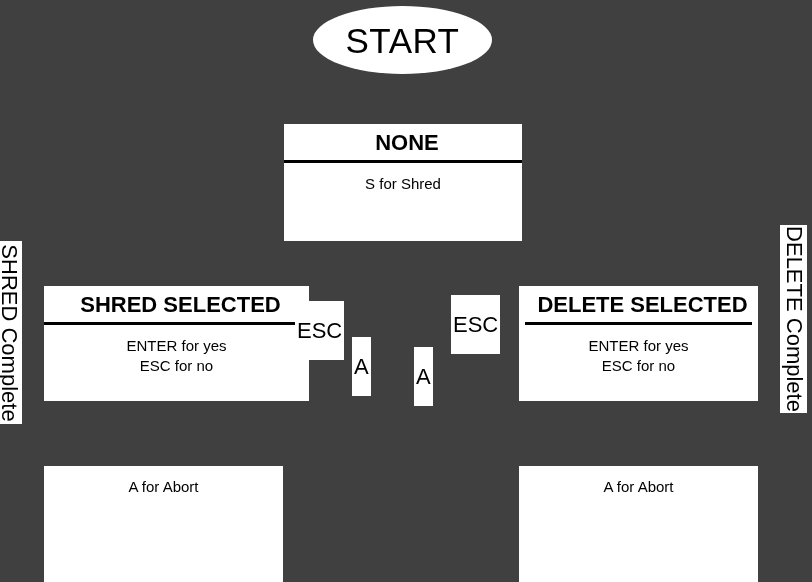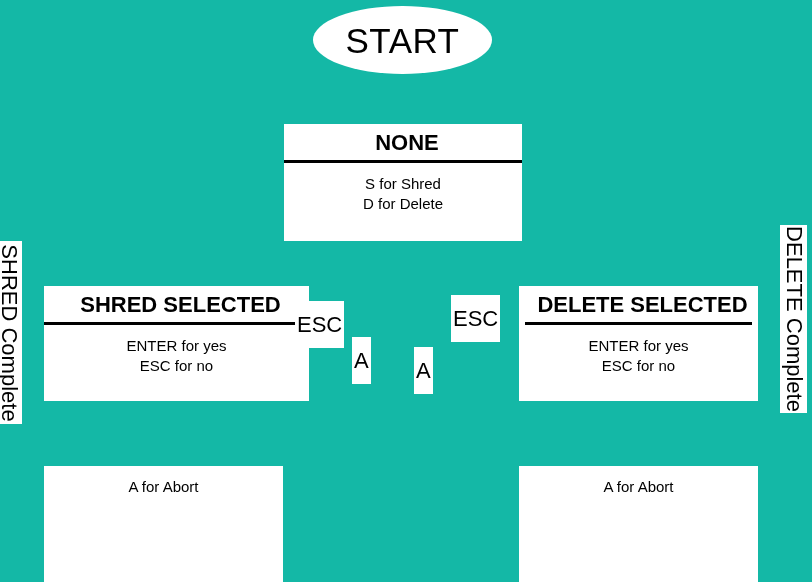--- a/index.html
+++ b/index.html
@@ -4,21 +4,21 @@
 <style>
   html, body {
     margin: 0;
     padding: 0;
     background: #000000;
   }
   #canvas {
     position: relative;
     width: 812px;
     height: 582px;
-    background: #14b8a6;
+    background: #404040;
     overflow: hidden;
     font-family: "Liberation Sans", sans-serif;
     color: #000000;
   }
 
   
   .terminator {
     position: absolute;
     background: #ffffff;
     border-radius: 50%;
@@ -64,21 +64,21 @@
     white-space: nowrap;
   }
 
   
   .edge-label {
     position: absolute;
     background: #ffffff;
     color: #000000;
     font-size: 22px;
     line-height: 1.15;
-    padding: 11px 2px;
+    padding: 17px 2px;
     white-space: nowrap;
   }
 
   
   .edge-label-vertical {
     position: absolute;
     background: #ffffff;
     color: #000000;
     font-size: 22px;
     white-space: nowrap;
@@ -114,21 +114,20 @@
 <div id="canvas">
 
   <div id="start-node" class="terminator">
     <span class="terminator-label">START</span>
   </div>
 
   <div id="state-none" class="state-box">
     <div class="state-title">NONE</div>
     <div class="state-body">
       <span class="line">S for Shred</span>
-      <span class="line">D for Delete</span>
     </div>
   </div>
 
   <div id="state-shred-sel" class="state-box">
     <div class="state-title">SHRED SELECTED</div>
     <div class="state-body">
       <span class="line">ENTER for yes</span>
       <span class="line">ESC for no</span>
     </div>
   </div>

